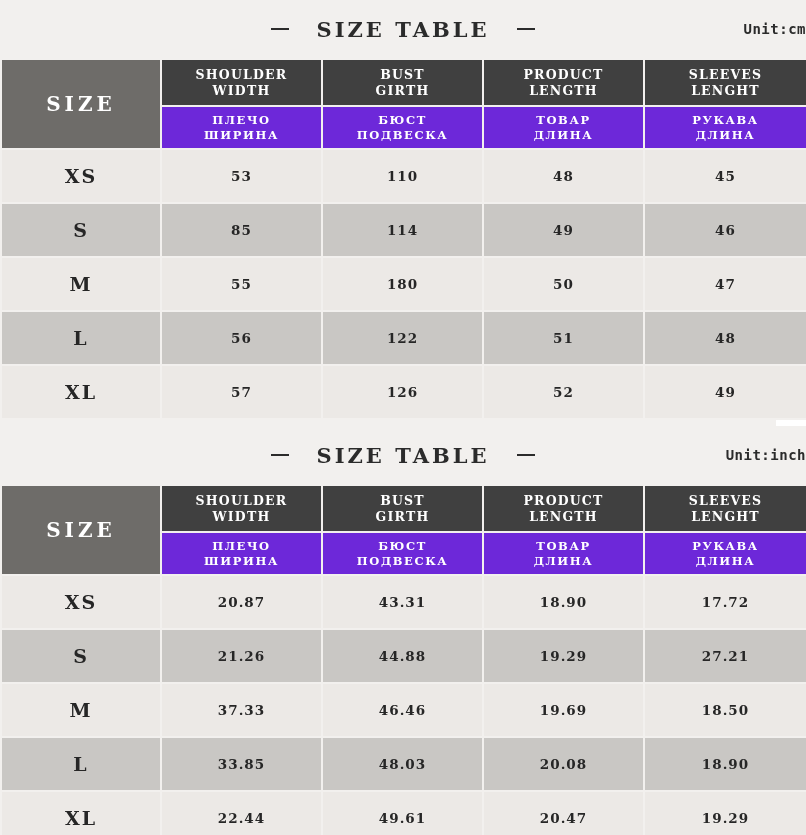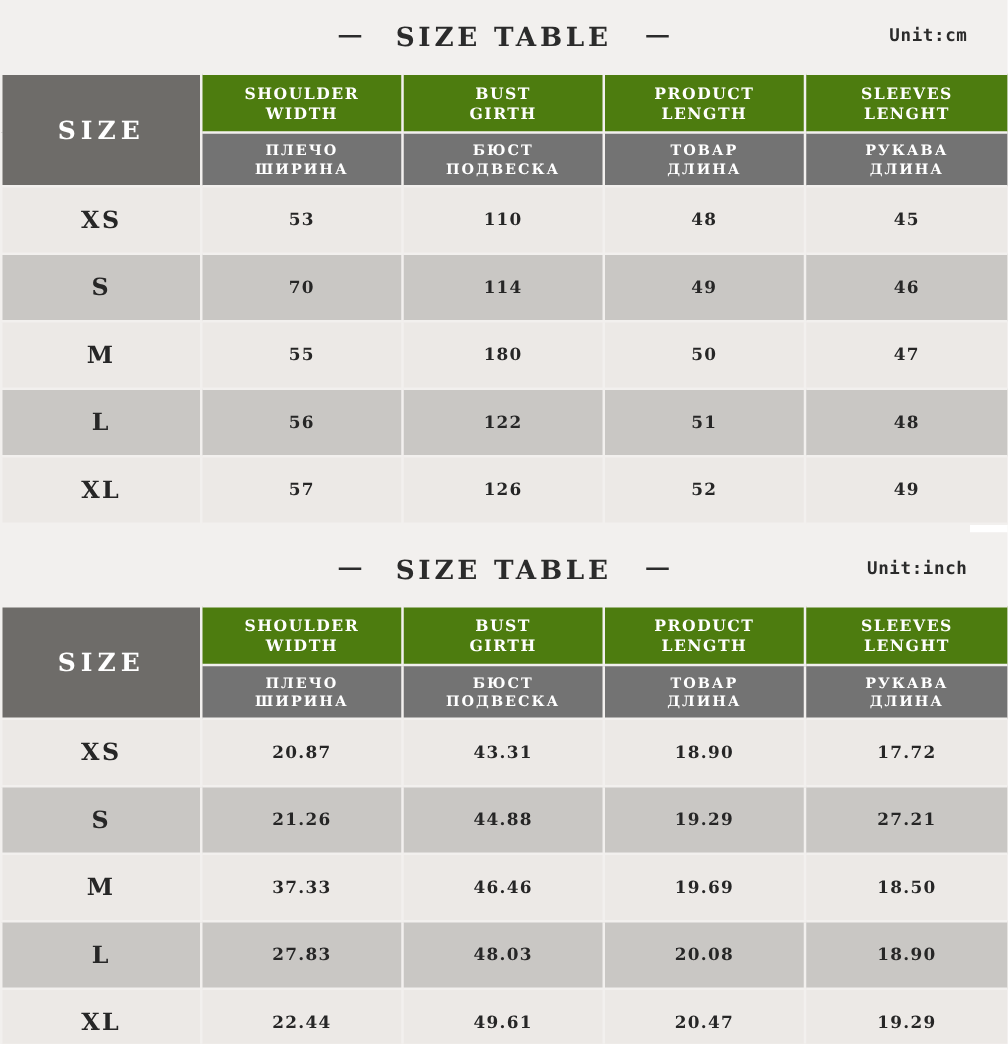--- a/index.html
+++ b/index.html
@@ -45,21 +45,21 @@
   }
   .title-text {
     font-family: "DejaVu Serif", serif;
     font-size: 21px;
     letter-spacing: 3px;
     font-weight: 700;
     color: #2b2b2b;
   }
   .unit {
     position: absolute;
-    right: 32px;
+    right: 0;
     top: 50%;
     transform: translateY(-50%);
     font-family: "DejaVu Sans Mono", monospace;
     font-size: 14px;
     font-weight: 700;
     letter-spacing: 0.5px;
     color: #2b2b2b;
   }
   table.size-table {
     width: 806px;
@@ -72,25 +72,25 @@
   table.size-table col.c3 { width: 161px; }
   table.size-table col.c4 { width: 163px; }
 
   .size-table td {
     border: 2px solid #f2f0ee;
     text-align: center;
     vertical-align: middle;
     padding: 0;
   }
   .hdr-dark {
-    background: #4d7c0f;
+    background: #404040;
     color: #ffffff;
   }
   .hdr-dark2 {
-    background: #737373;
+    background: #6d28d9;
     color: #ffffff;
   }
   .size-cell {
     background: #6e6c69;
     color: #ffffff;
     font-size: 20px;
     letter-spacing: 4px;
     font-weight: 700;
     height: 86px;
   }
@@ -196,21 +196,21 @@
 
         <tr class="row-light">
           <td class="label">XS</td>
           <td class="val">53</td>
           <td class="val">110</td>
           <td class="val">48</td>
           <td class="val">45</td>
         </tr>
         <tr class="row-dark">
           <td class="label">S</td>
-          <td class="val">70</td>
+          <td class="val">85</td>
           <td class="val">114</td>
           <td class="val">49</td>
           <td class="val">46</td>
         </tr>
         <tr class="row-light">
           <td class="label">M</td>
           <td class="val">55</td>
           <td class="val">180</td>
           <td class="val">50</td>
           <td class="val">47</td>
@@ -308,21 +308,21 @@
         </tr>
         <tr class="row-light">
           <td class="label">M</td>
           <td class="val">37.33</td>
           <td class="val">46.46</td>
           <td class="val">19.69</td>
           <td class="val">18.50</td>
         </tr>
         <tr class="row-dark">
           <td class="label">L</td>
-          <td class="val">27.83</td>
+          <td class="val">33.85</td>
           <td class="val">48.03</td>
           <td class="val">20.08</td>
           <td class="val">18.90</td>
         </tr>
         <tr class="row-light">
           <td class="label">XL</td>
           <td class="val">22.44</td>
           <td class="val">49.61</td>
           <td class="val">20.47</td>
           <td class="val">19.29</td>

